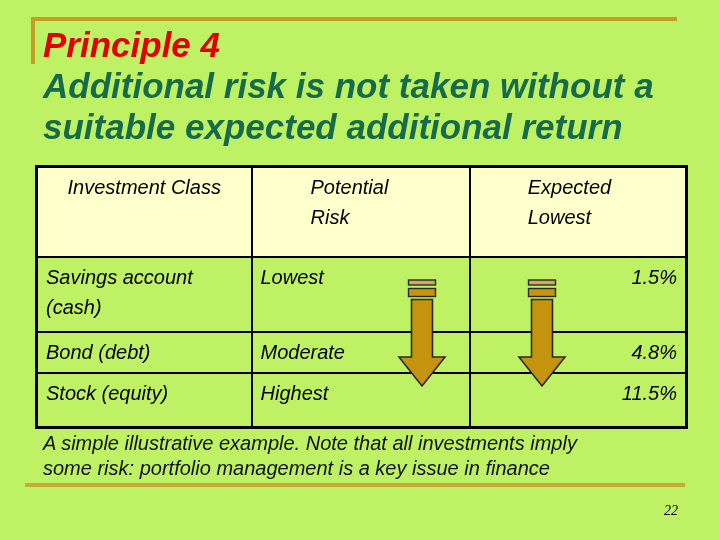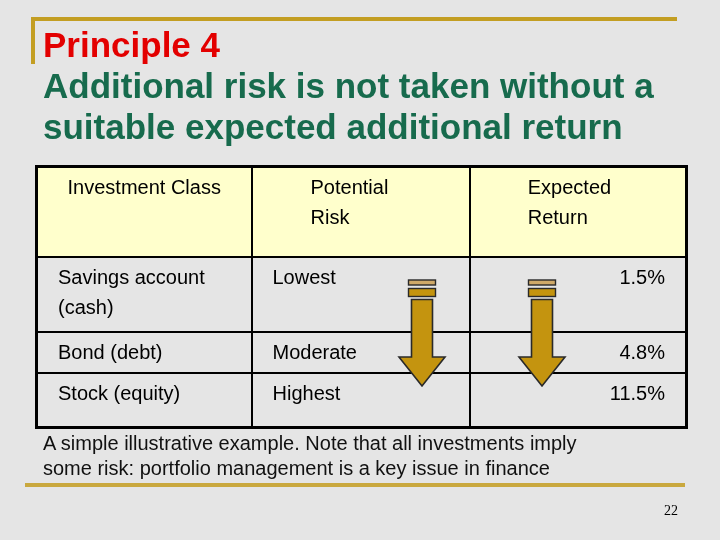--- a/index.html
+++ b/index.html
@@ -1,22 +1,23 @@
 <!DOCTYPE html>
 <html><head>
 <meta charset="utf-8">
 <style>
   html, body { margin: 0; padding: 0; background: #ffffff; }
   .slide {
     position: relative;
     width: 720px;
     height: 540px;
-    background: #e5e5e5;
+    background: #bef264;
     overflow: hidden;
     font-family: "Liberation Sans", sans-serif;
+    font-style: italic;
   }
 
   
   .top-line {
     position: absolute;
     left: 31px; top: 17px;
     width: 646px; height: 4px;
     background: #c39e22;
   }
   .left-bar {
@@ -46,21 +47,21 @@
     width: 650px;
     border-collapse: collapse;
     table-layout: fixed;
     font-size: 20px;
     line-height: 30px;
     color: #000000;
   }
   table.inv-table th, table.inv-table td {
     border: 2px solid #000000;
     vertical-align: top;
-    padding: 4px 20px;
+    padding: 4px 8px;
     overflow: hidden;
   }
   table.inv-table { border: 3px solid #000000; }
   table.inv-table thead th {
     background: #ffffcc;
     font-weight: normal;
     text-align: center;
     height: 80px; 
   }
   .hdr-wrap { display: inline-block; width: 100px; text-align: left; }
@@ -124,21 +125,21 @@
     </colgroup>
     <thead>
       <tr>
         <th>
           <span>Investment Class</span>
         </th>
         <th>
           <span class="hdr-wrap">Potential Risk</span>
         </th>
         <th>
-          <span class="hdr-wrap">Expected Return</span>
+          <span class="hdr-wrap">Expected Lowest</span>
         </th>
       </tr>
     </thead>
     <tbody>
       <tr class="row-1">
         <td>Savings account (cash)</td>
         <td>Lowest</td>
         <td class="num">1.5%</td>
       </tr>
       <tr class="row-2">

